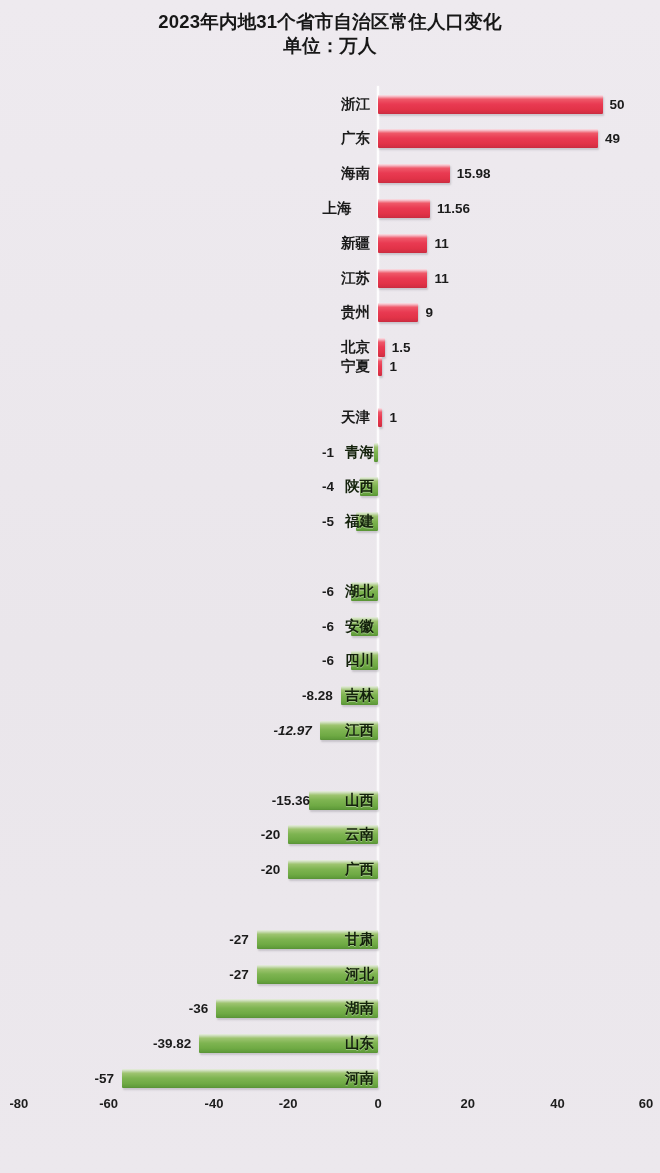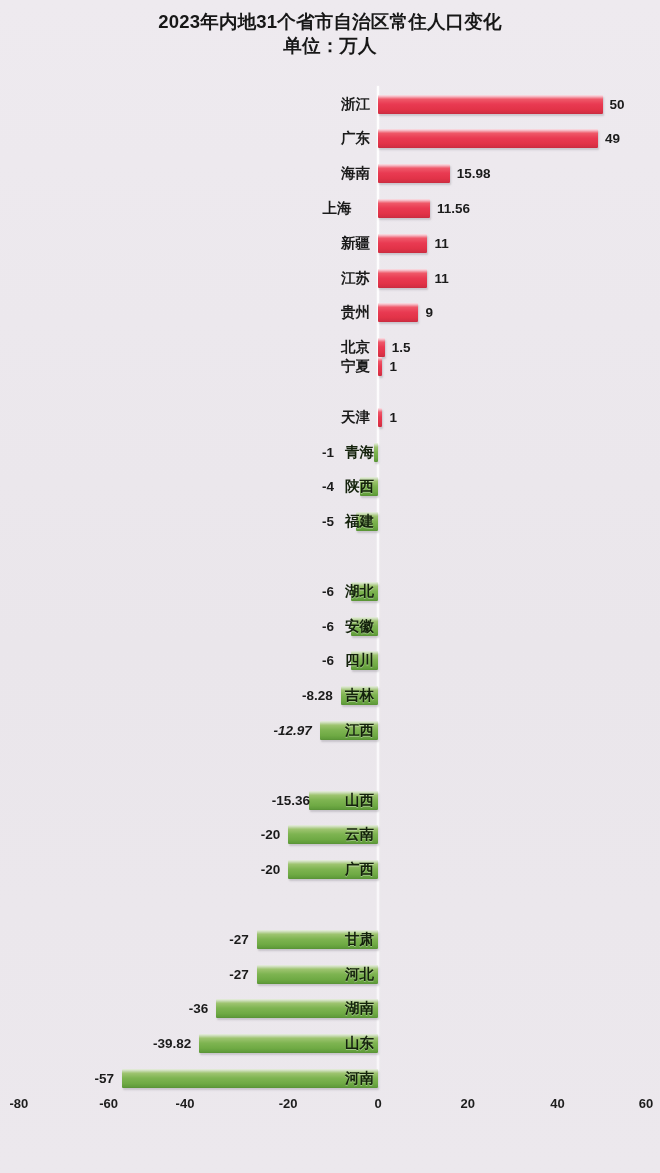--- a/index.html
+++ b/index.html
@@ -295,21 +295,21 @@
       <div class="row" style="top: 974.9px;">
         <div class="bar neg" style="left: 122.07px; width: 255.93px;"></div>
         <div class="value left" style="left: 58.07px; width: 56px;">-57</div>
         <div class="cat neg onbar" style="left: 342px; width: 32px;">河南</div>
       </div>
     </div>
 
   <div id="axis">
       <div class="tick" style="left: 18.8px;">-80</div>
       <div class="tick" style="left: 108.6px;">-60</div>
-      <div class="tick" style="left: 185px;">-40</div>
+      <div class="tick" style="left: 214px;">-40</div>
       <div class="tick" style="left: 288.2px;">-20</div>
       <div class="tick" style="left: 378px;">0</div>
       <div class="tick" style="left: 467.8px;">20</div>
       <div class="tick" style="left: 557.6px;">40</div>
       <div class="tick" style="left: 646px;">60</div>
     </div>
 
 </div>
 
 </body></html>

